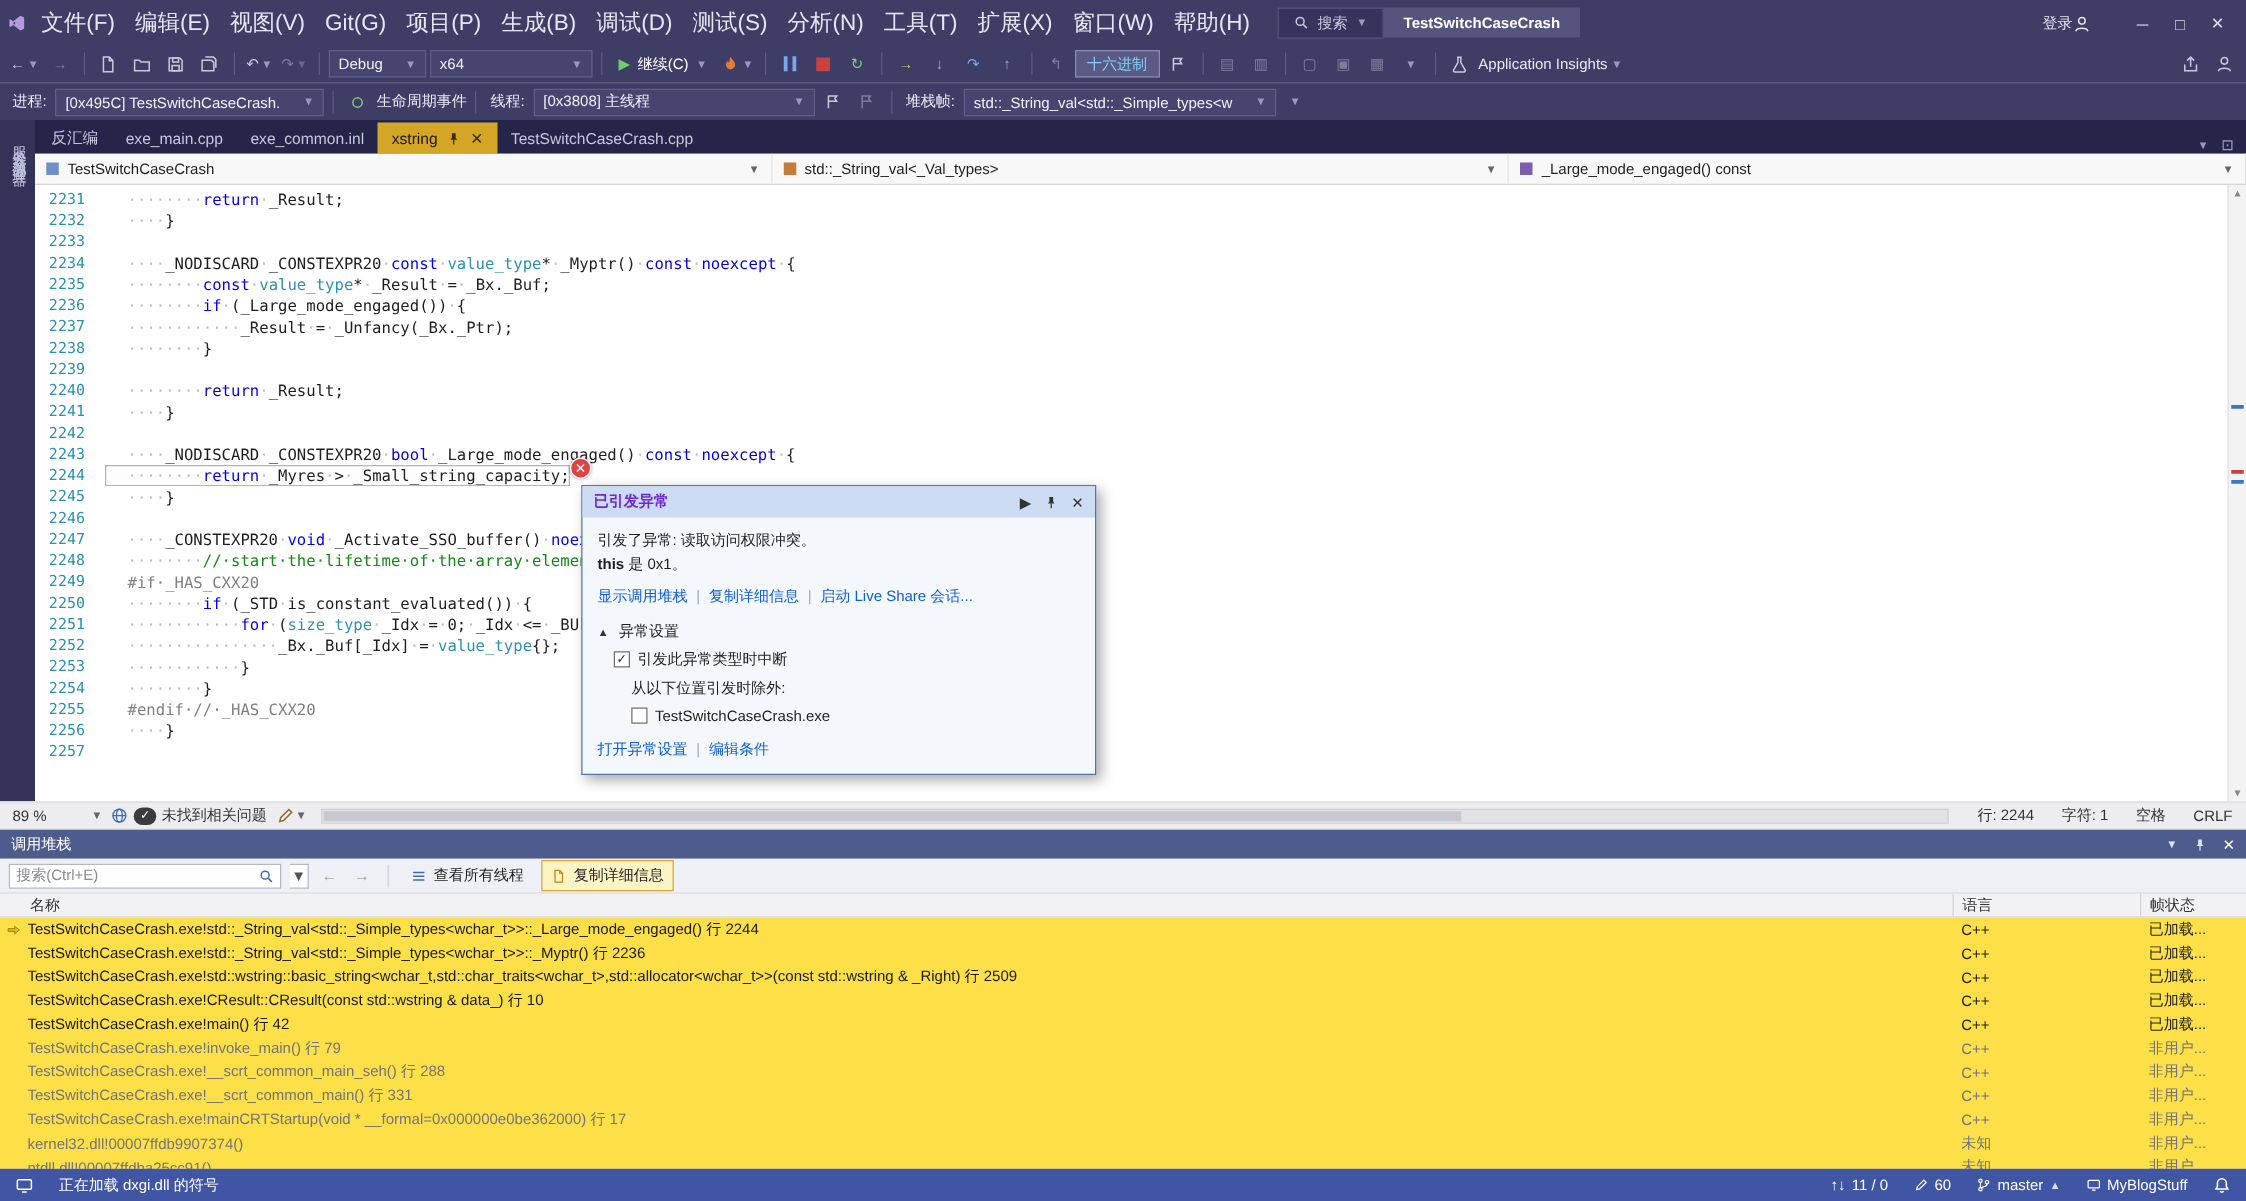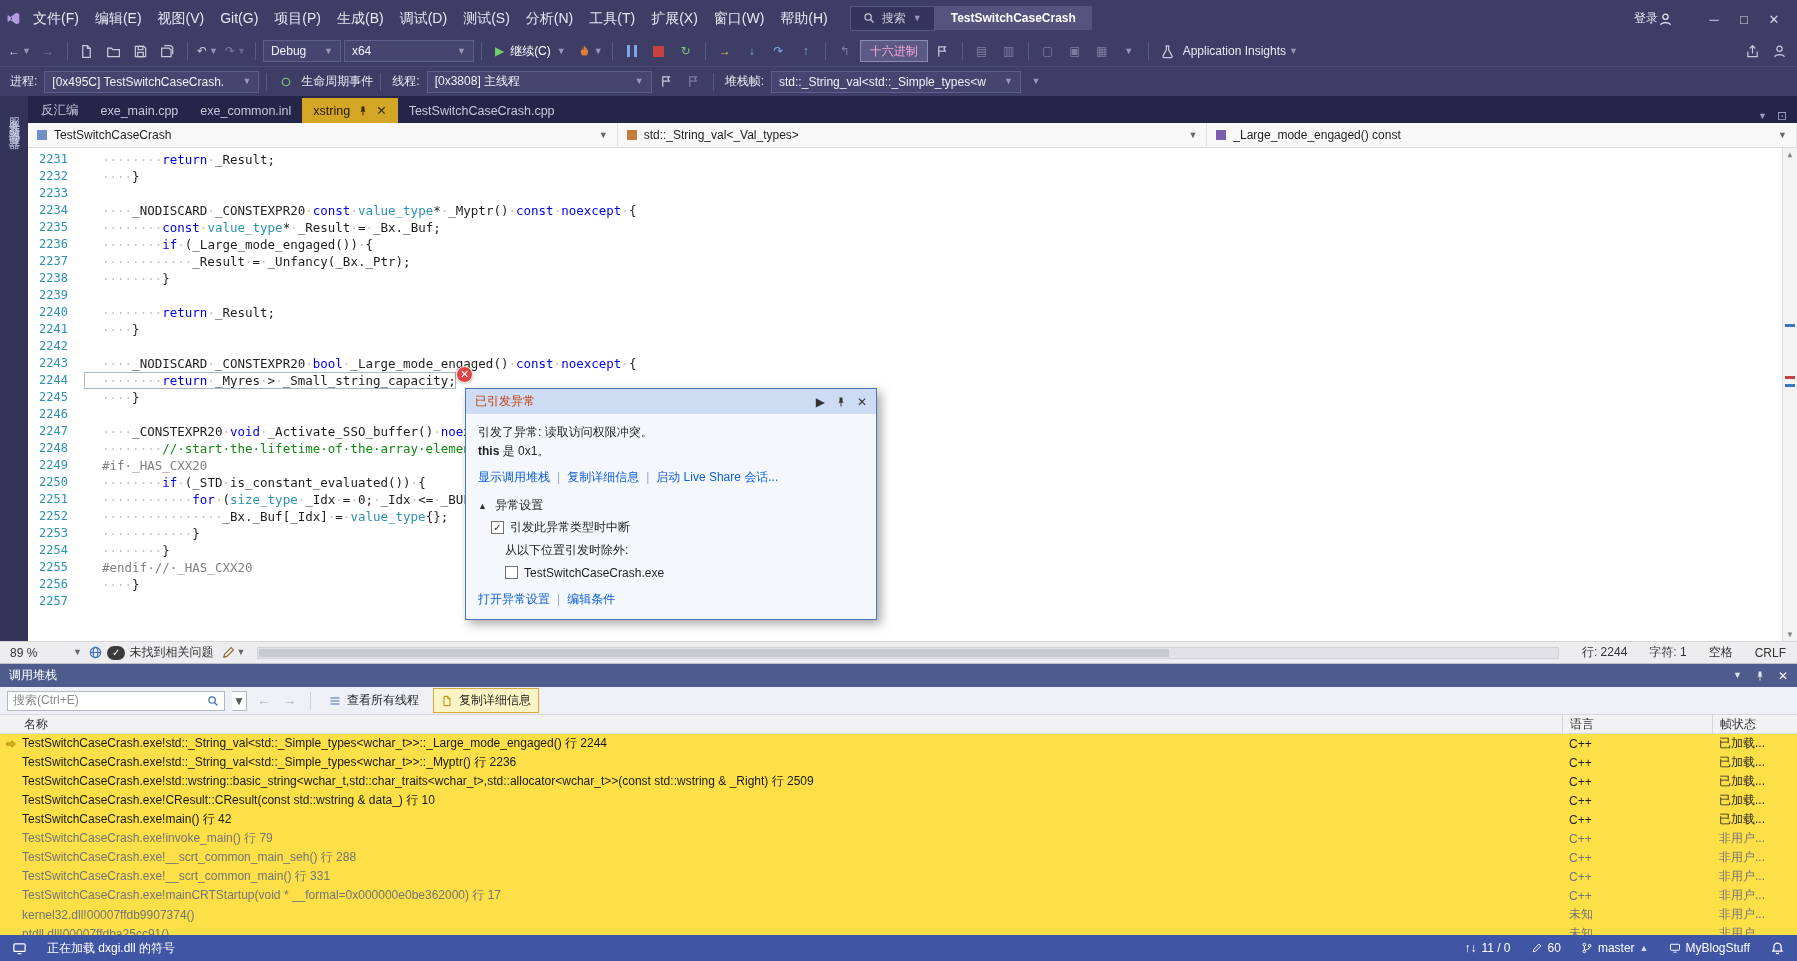--- a/index.html
+++ b/index.html
@@ -4,38 +4,38 @@
 <style>
   *{box-sizing:border-box;margin:0;padding:0}
   html,body{width:1797px;height:961px;overflow:hidden}
   body{font-family:"Liberation Sans","DejaVu Sans",sans-serif;font-size:12px;background:#fff;color:#1e1e1e}
   .root{width:1797px;height:961px;display:flex;flex-direction:column;position:relative}
   .svgi{width:15px;height:15px;display:block}
   .svgs{width:12px;height:12px;display:block}
 
   
   .titlebar{height:36px;background:#3d3d66;color:#e6e6f2;display:flex;align-items:center;padding:0 8px 0 6px;flex:none}
-  .menu-item{padding:0 8px;line-height:36px;font-size:14px;cursor:default;white-space:nowrap}
+  .menu-item{padding:0 8px;line-height:36px;font-size:18px;cursor:default;white-space:nowrap}
   .search-pill{display:flex;align-items:center;gap:7px;background:#34345c;border:1px solid #565687;color:#c9c9de;padding:3px 12px;margin-left:14px}
   .sol-name{background:#54547e;color:#fff;padding:5px 16px;font-weight:bold;white-space:nowrap}
   .tb-right{margin-left:auto;display:flex;align-items:flex-end;gap:0}
   .winbtn{width:30px;text-align:center;font-size:13px;color:#d8d8e8}
   .chev{font-size:9px;color:#9a9ab8;line-height:1}
 
   
   .toolbar{height:30px;background:#3d3d66;display:flex;align-items:center;padding:0 6px;gap:3px;color:#c9c9de;flex:none}
   .toolbar.second{border-top:1px solid #4a4a74}
   .tbtn{min-width:24px;height:24px;display:flex;align-items:center;justify-content:center;gap:2px;padding:0 2px}
   .dim{opacity:.45}
   .sep{width:1px;height:18px;background:#5b5b87;margin:0 4px;flex:none}
   .combo{height:22px;background:#45456f;border:1px solid #5e5e8c;color:#f0f0f8;display:flex;align-items:center;padding:0 7px;gap:8px;white-space:nowrap;overflow:hidden}
   .combo .chev{margin-left:auto}
   .run-btn{display:flex;align-items:center;gap:6px;color:#fff;padding:0 6px;height:24px}
   .play{color:#6fcf6f;font-size:12px}
-  .hex-toggle{height:22px;display:flex;align-items:center;padding:0 9px;background:#5a5a85;border:1px solid #8a8ab2;color:#f9a8d4;white-space:nowrap}
+  .hex-toggle{height:22px;display:flex;align-items:center;padding:0 9px;background:#5a5a85;border:1px solid #8a8ab2;color:#7dd3fc;white-space:nowrap}
   .lbl{color:#e8e8f4;white-space:nowrap;margin:0 4px}
   .blue-ic{color:#7aa9e8}
   .green-ic{color:#7fc87f}
   .red-sq{width:11px;height:11px;background:#c84040;flex:none}
   .pause{width:10px;height:12px;border-left:3px solid #7aa9e8;border-right:3px solid #7aa9e8;flex:none}
 
   
   .main-top{flex:1;min-height:0;display:flex}
   .left-strip{width:28px;background:#33335a;color:#c2c8df;flex:none;display:flex;justify-content:center}
   .vtext{writing-mode:vertical-rl;font-size:11.5px;letter-spacing:3px;padding-top:12px;white-space:nowrap}
@@ -61,21 +61,21 @@
 
   .vscroll{position:absolute;right:0;top:0;bottom:0;width:15px;background:#f3f3f4;border-left:1px solid #e0e0e3;font-size:8px;color:#888;text-align:center}
   .vs-up{position:absolute;top:2px;left:0;right:0}
   .vs-dn{position:absolute;bottom:2px;left:0;right:0}
   .mark{position:absolute;left:2px;right:2px;height:3px}
 
   
   .exc-ball{position:absolute;left:428px;top:218px;width:17px;height:17px;border-radius:50%;background:#df4343;color:#fff;display:flex;align-items:center;justify-content:center;font-size:11px;font-family:"Liberation Sans",sans-serif;border:1px solid #fff;box-shadow:0 0 3px rgba(0,0,0,.4);z-index:6}
   .exc-popup{position:absolute;left:437px;top:240px;width:412px;background:#f4f7fc;border:1px solid #4a76b8;box-shadow:4px 4px 10px rgba(0,0,0,.35);font-family:"Liberation Sans","DejaVu Sans",sans-serif;font-size:12px;z-index:5}
   .exc-head{height:25px;background:#cddcf3;display:flex;align-items:center;padding:0 9px;gap:10px}
-  .exc-title{font-weight:normal;color:#c2410c;margin-right:auto}
+  .exc-title{font-weight:bold;color:#6d28d9;margin-right:auto}
   .exc-hicon{color:#333}
   .exc-body{padding:9px 28px 10px 12px;line-height:1.55}
   .linkrow{margin-top:8px;display:flex;gap:7px;align-items:center;flex-wrap:wrap}
   .link{color:#0e5fd8;cursor:pointer;white-space:nowrap}
   .lsep{color:#9aa8c0}
   .exc-settings{margin-top:9px}
   .expander{font-size:9px;margin-right:5px;color:#333}
   .cbrow{display:flex;align-items:center;gap:6px;margin-top:4px}
   .ind1{margin-left:13px}.ind2{margin-left:27px}
   .cb{width:13px;height:13px;border:1px solid #707070;background:#fff;display:inline-flex;align-items:center;justify-content:center;font-size:10px;flex:none}

